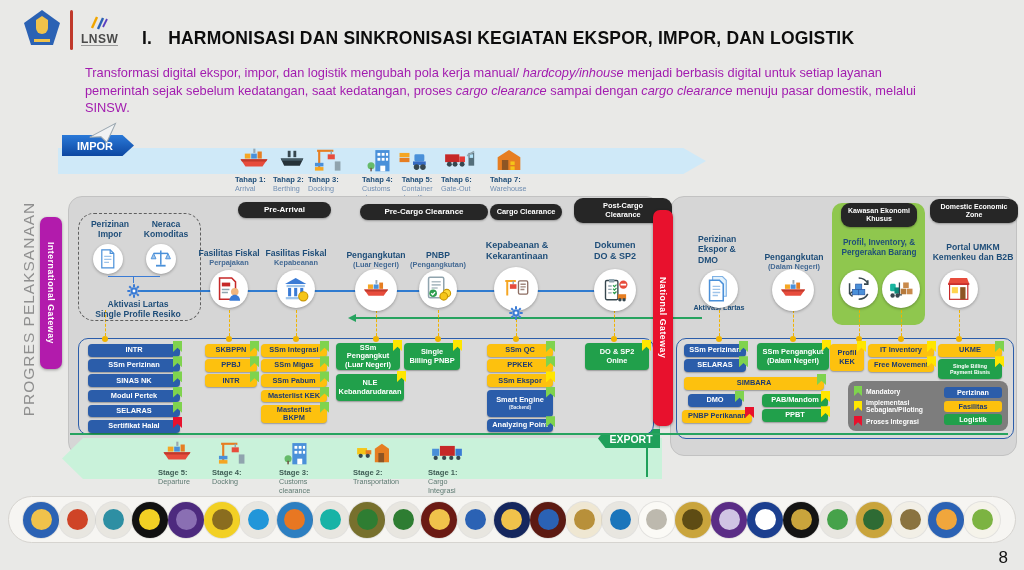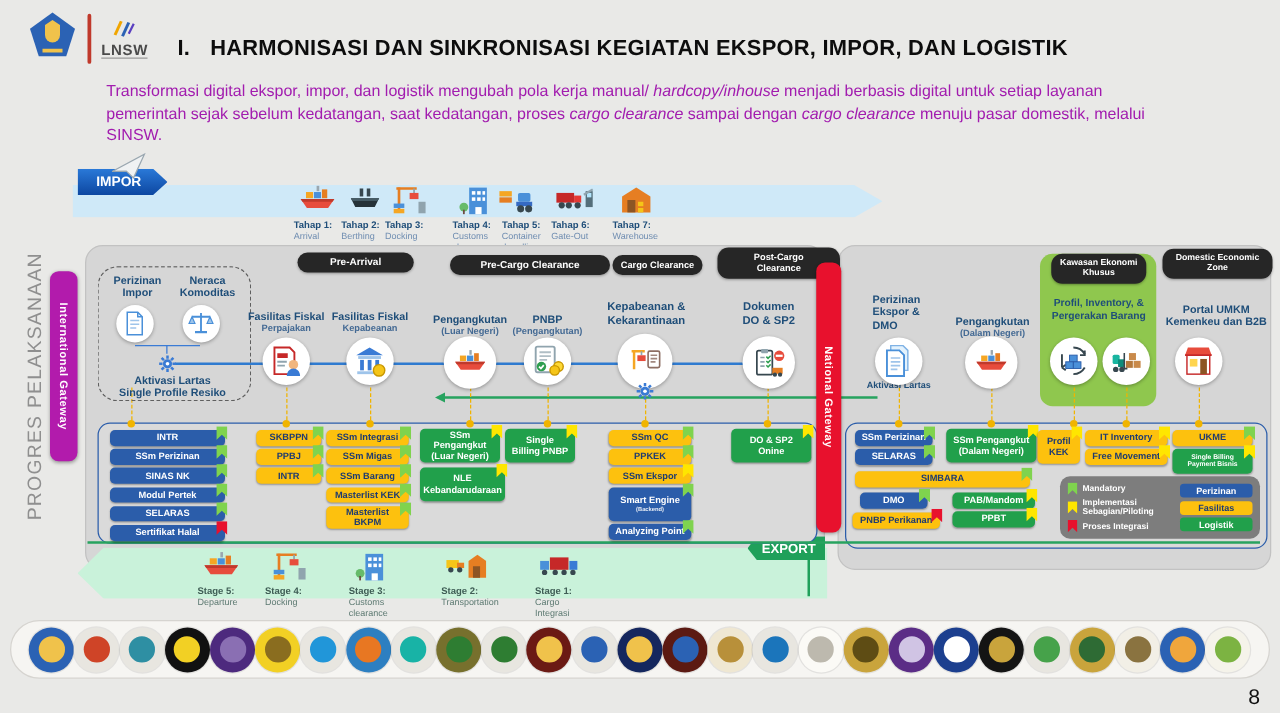--- a/index.html
+++ b/index.html
@@ -460,21 +460,21 @@
       <div class="chip blue"><span>Sertifikat Halal</span><span class="marker red"></span></div>
     </div>
   <div class="slot" style="left:205px;top:344px;width:52px;">
       <div class="chip yellow"><span>SKBPPN</span><span class="marker green"></span></div>
       <div class="chip yellow"><span>PPBJ</span><span class="marker green"></span></div>
       <div class="chip yellow"><span>INTR</span><span class="marker green"></span></div>
     </div>
   <div class="slot" style="left:261px;top:344px;width:66px;">
       <div class="chip yellow"><span>SSm Integrasi</span><span class="marker green"></span></div>
       <div class="chip yellow"><span>SSm Migas</span><span class="marker green"></span></div>
-      <div class="chip yellow"><span>SSm Barang</span><span class="marker green"></span></div>
+      <div class="chip yellow"><span>SSm Pabum</span><span class="marker green"></span></div>
       <div class="chip yellow"><span>Masterlist KEK</span><span class="marker green"></span></div>
       <div class="chip yellow"><span>Masterlist BKPM</span><span class="marker green"></span></div>
     </div>
   <div class="slot row" style="left:336px;top:343px;width:132px;">
       <div class="chip green tall" style="width: 64px;"><span>SSm Pengangkut
 (Luar Negeri)</span><span class="marker yellow"></span></div>
       <div class="chip green tall" style="width: 56px;"><span>Single
 Billing PNBP</span><span class="marker yellow"></span></div>
       <div class="chip green tall" style="width: 68px;"><span>NLE
 Kebandarudaraan</span><span class="marker yellow"></span></div>

